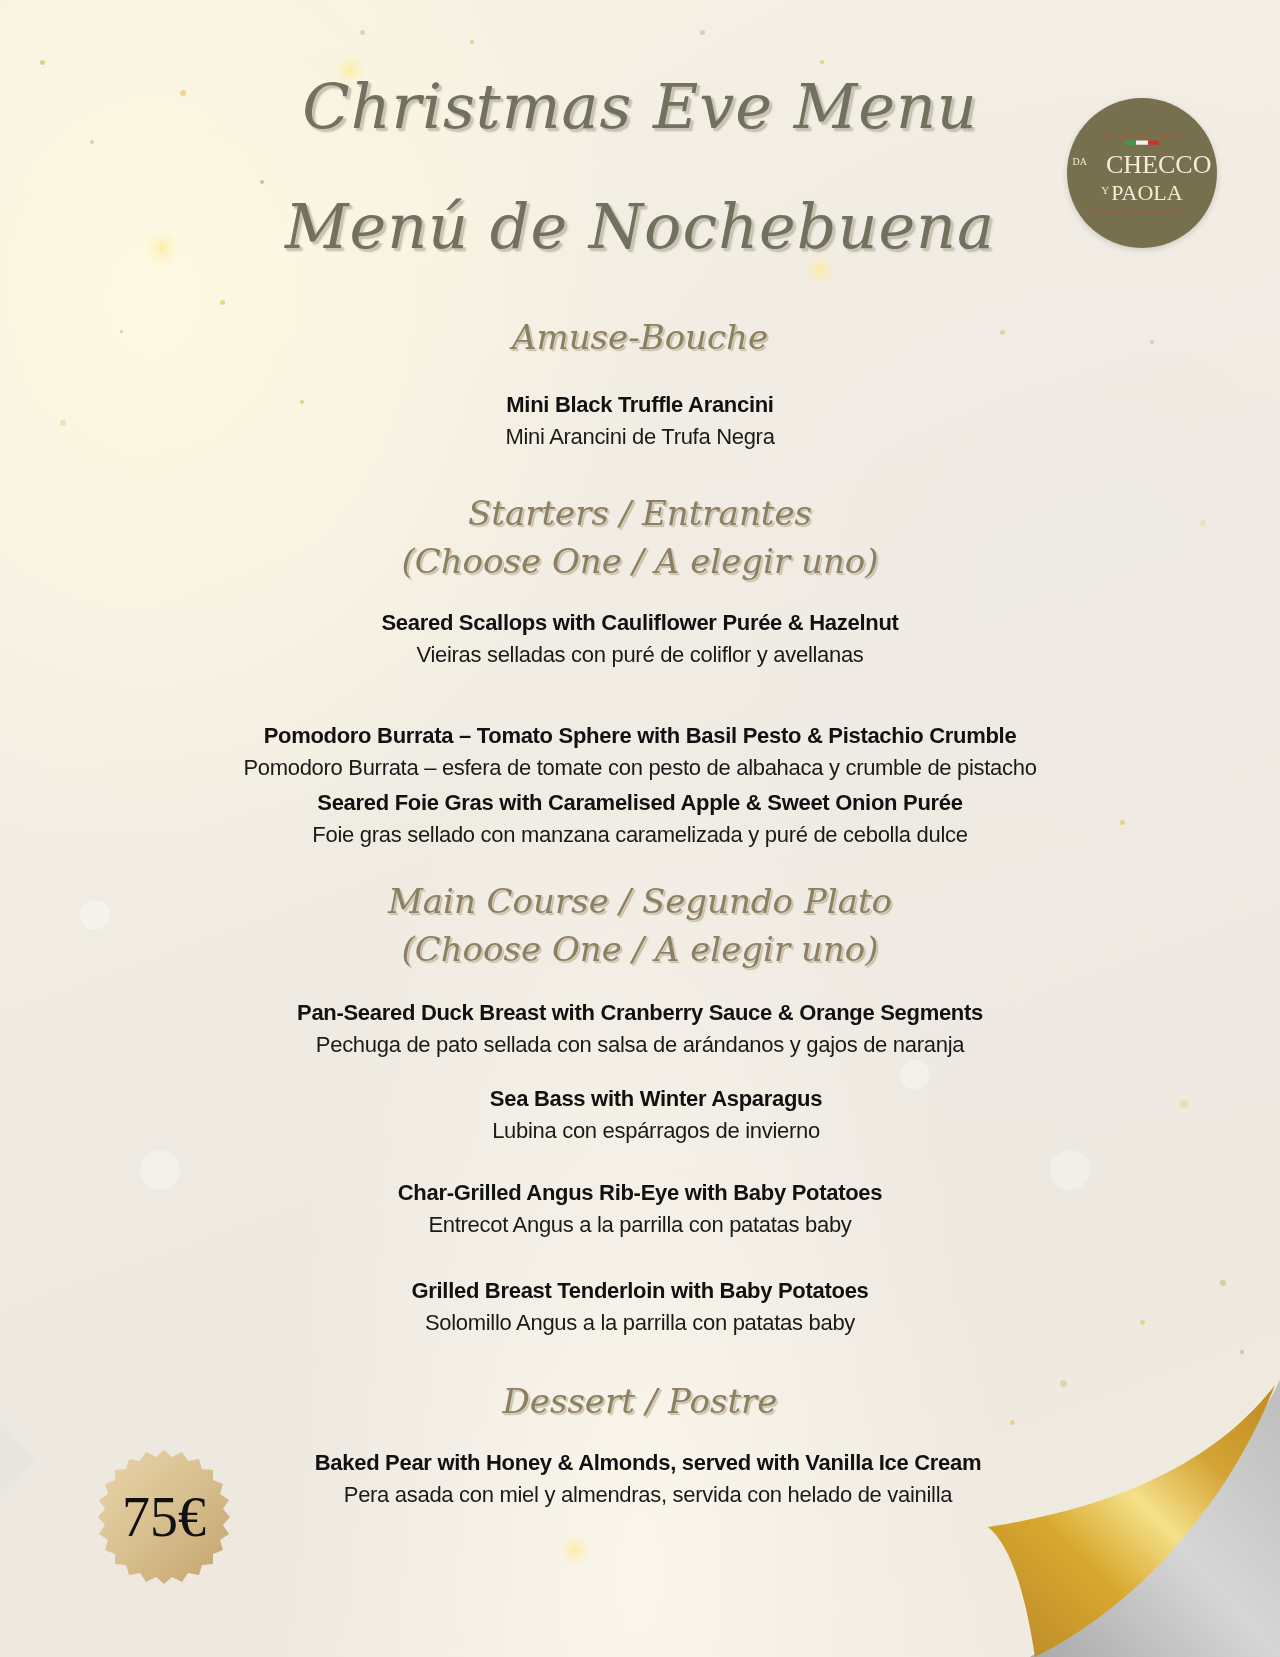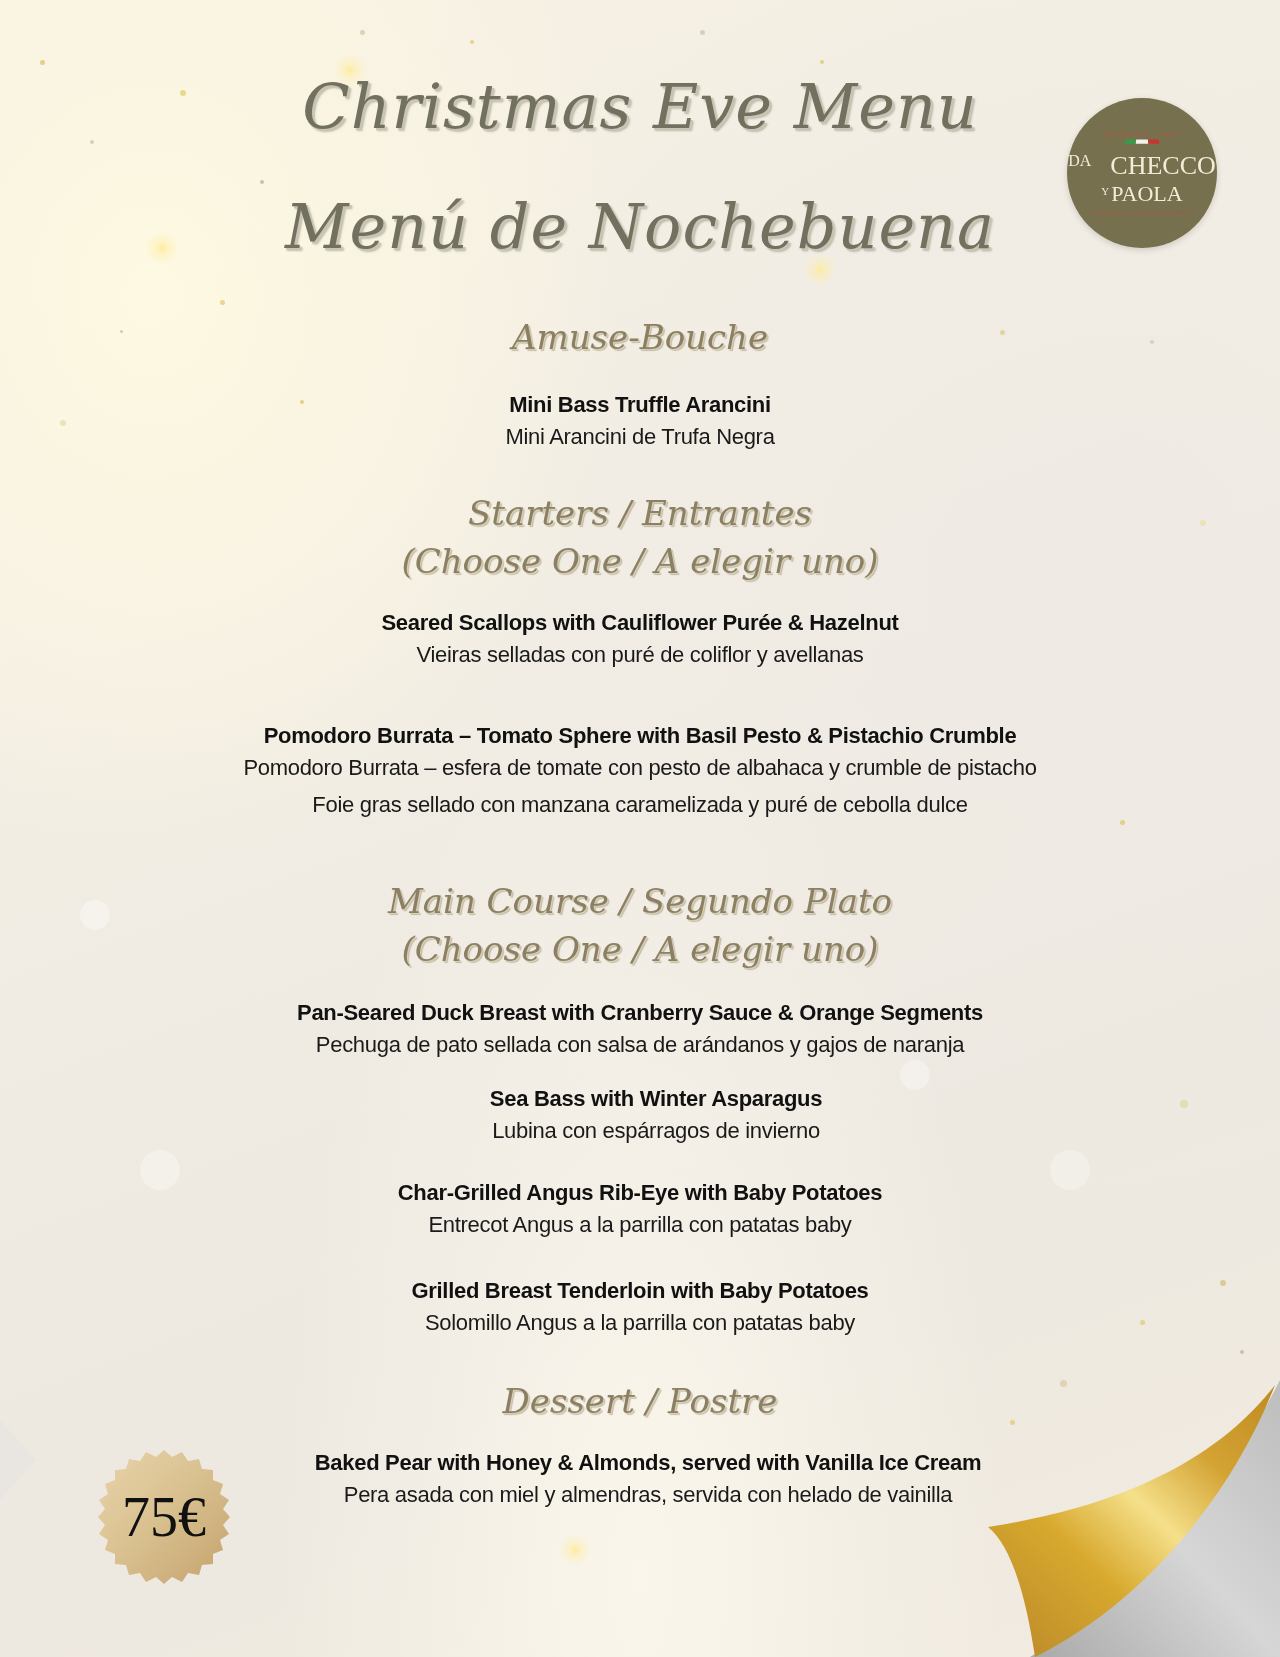--- a/index.html
+++ b/index.html
@@ -30,21 +30,21 @@
       position: absolute; left: 1067px; top: 98px; width: 150px; height: 150px;
       border-radius: 50%; background: #76704f;
       box-shadow: 0 2px 6px rgba(0,0,0,0.15);
       display: flex; flex-direction: column; align-items: center; justify-content: center;
       color: #f3ecd8; font-family: "Liberation Serif", serif;
     }
     .logo .arc-top { font-size: 6px; color: #b5523a; letter-spacing: 1px; margin-bottom: 2px; }
     .logo .flag { display: flex; width: 34px; height: 5px; margin-bottom: 4px; transform: perspective(40px) rotateX(30deg); }
     .logo .flag span { flex: 1; }
     .logo .line1 { font-size: 26px; line-height: 26px; }
-    .logo .line1 small { font-size: 16px; vertical-align: 8px; margin-right: 19px; }
+    .logo .line1 small { font-size: 10px; vertical-align: 8px; margin-right: 19px; }
     .logo .line2 { font-size: 22px; line-height: 24px; }
     .logo .line2 small { font-size: 11px; vertical-align: 6px; margin-right: 2px; }
     .logo .arc-bot { font-size: 5px; color: #b5523a; margin-top: 4px; }
     .section {
       position: absolute; left: 0; width: 1280px; text-align: center;
       font-family: "DejaVu Serif", serif; font-style: italic;
       font-size: 34px; color: #8c8064; line-height: 46px;
       text-shadow: 1px 1px 0 #d8cfb4, 2px 2px 1px rgba(110,95,60,0.35);
     }
     .item { position: absolute; left: 0; width: 1280px; text-align: center; }
@@ -112,35 +112,36 @@
       <span style="background:#f4f1ea"></span>
       <span style="background:#c8352c"></span>
   </div>
   <div class="line1"><small>DA</small><span>CHECCO</span></div>
   <div class="line2"><small>Y</small><span>PAOLA</span></div>
   <div class="arc-bot">Cucina italiana · homemade food made with love</div>
 </div>
 
 <div class="section" style="top:314px;">Amuse-Bouche</div>
 <div class="item" style="top:390px;">
-  <div class="en">Mini Bass Truffle Arancini</div>
+  <div class="en">Mini Black Truffle Arancini</div>
   <div class="es">Mini Arancini de Trufa Negra</div>
 </div>
 
 <div class="section" style="top:490px;">Starters / Entrantes</div>
 <div class="section" style="top:538px;">(Choose One / A elegir uno)</div>
 <div class="item" style="top:608px;">
   <div class="en">Seared Scallops with Cauliflower Purée &amp; Hazelnut</div>
   <div class="es">Vieiras selladas con puré de coliflor y avellanas</div>
 </div>
 <div class="item" style="top:711px;margin-top:10px;">
   <div class="en">Pomodoro Burrata – Tomato Sphere with Basil Pesto &amp; Pistachio Crumble</div>
   <div class="es">Pomodoro Burrata – esfera de tomate con pesto de albahaca y crumble de pistacho</div>
 </div>
 <div class="item" style="top:788px;">
+  <div class="en">Seared Foie Gras with Caramelised Apple &amp; Sweet Onion Purée</div>
   <div class="es">Foie gras sellado con manzana caramelizada y puré de cebolla dulce</div>
 </div>
 
 <div class="section" style="top:878px;">Main Course / Segundo Plato</div>
 <div class="section" style="top:926px;">(Choose One / A elegir uno)</div>
 <div class="item" style="top:998px;">
   <div class="en">Pan-Seared Duck Breast with Cranberry Sauce &amp; Orange Segments</div>
   <div class="es">Pechuga de pato sellada con salsa de arándanos y gajos de naranja</div>
 </div>
 <div class="item" style="top:1084px;padding-left:16px;">

